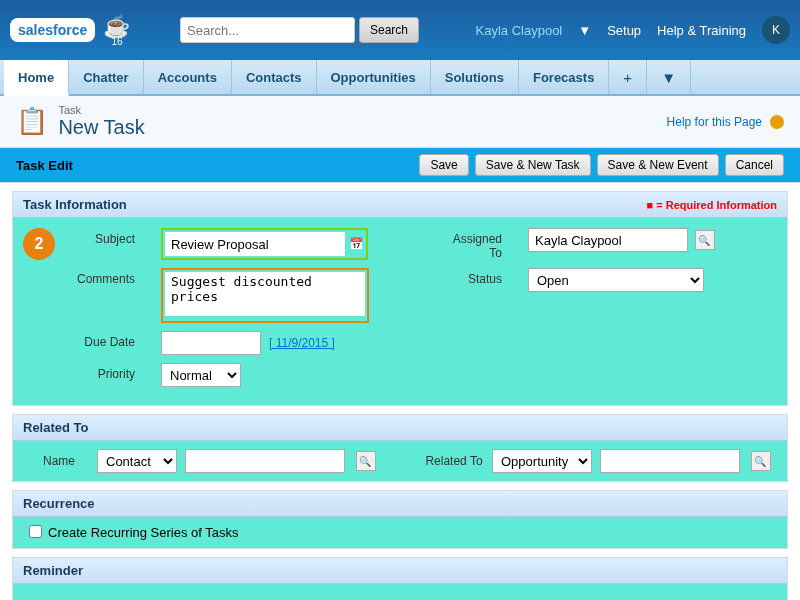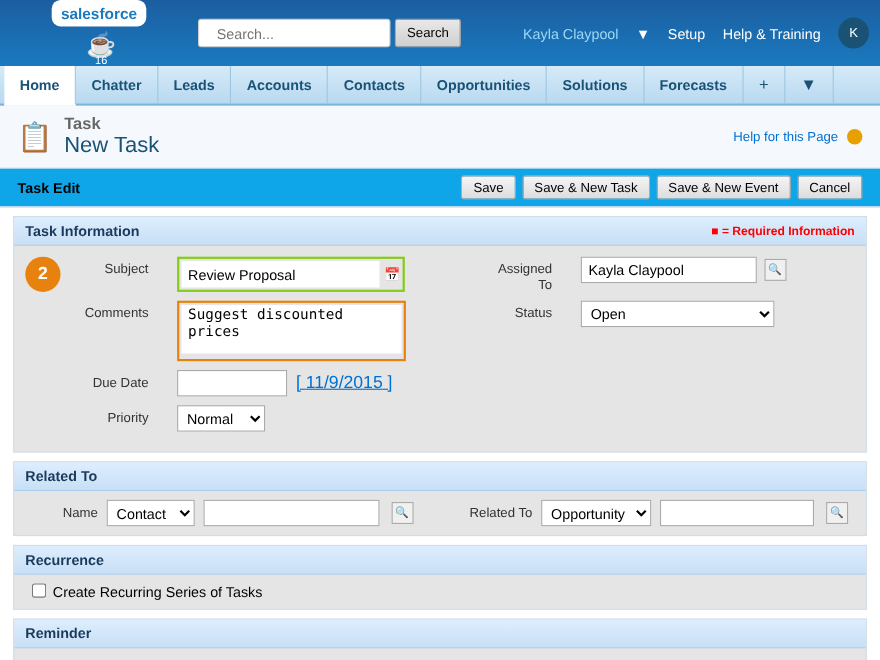--- a/index.html
+++ b/index.html
@@ -12,21 +12,20 @@
       display: flex;
       align-items: center;
       padding: 0 10px;
       gap: 10px;
     }
     .logo-area {
       display: flex;
       align-items: center;
       gap: 4px;
       min-width: 160px;
-      flex-direction: column;
     }
     .sf-logo {
       background: white;
       border-radius: 8px;
       padding: 4px 8px;
       display: flex;
       align-items: center;
       gap: 4px;
     }
     .sf-logo-text {
@@ -39,21 +38,21 @@
       align-items: center;
       gap: 4px;
       flex: 1;
       max-width: 240px;
     }
     .search-input {
       height: 26px;
       width: 175px;
       border: 1px solid #ccc;
       border-radius: 3px;
-      padding: 0 16px;
+      padding: 0 6px;
       font-size: 13px;
     }
     .search-btn {
       background: linear-gradient(to bottom, #e8e8e8, #d0d0d0);
       border: 1px solid #aaa;
       border-radius: 3px;
       padding: 3px 10px;
       font-size: 12px;
       cursor: pointer;
       height: 26px;
@@ -112,23 +111,22 @@
       display: flex;
       align-items: center;
       justify-content: space-between;
     }
     .page-title-left {
       display: flex;
       align-items: center;
       gap: 10px;
     }
     .breadcrumb-label {
-      font-size: 15px;
+      font-size: 11px;
       color: #666;
-      font-weight: bold;
     }
     .page-title-text {
       font-size: 20px;
       color: #1a5276;
       font-weight: normal;
     }
     .help-link {
       color: #0070d2;
       font-size: 12px;
       text-decoration: none;
@@ -139,21 +137,21 @@
       height: 14px;
       background: #e8a000;
       border-radius: 50%;
       margin-left: 4px;
     }
 
     
     .section {
       border: 1px solid #d0dde8;
       margin: 8px 12px;
-      background: #e5e5e5;
+      background: #5eead4;
     }
     .section-header {
       background: linear-gradient(to bottom, #ddeeff, #c8dff5);
       border-bottom: 1px solid #aaccee;
       padding: 5px 10px;
       font-weight: bold;
       font-size: 13px;
       color: #1a3a5c;
       display: flex;
       align-items: center;
@@ -231,21 +229,21 @@
       height: 20px;
       border: 1px solid #aaa;
       background: #f0f0f0;
       cursor: pointer;
       font-size: 10px;
       margin-left: 3px;
       flex-shrink: 0;
     }
     .date-link {
       color: #0070d2;
-      font-size: 16px;
+      font-size: 12px;
       margin-left: 4px;
     }
     .step-badge {
       width: 32px;
       height: 32px;
       background: #e8820e;
       color: white;
       border-radius: 50%;
       display: flex;
       align-items: center;
@@ -272,21 +270,21 @@
     }
 
     
     .related-row {
       display: flex;
       align-items: center;
       gap: 8px;
       padding: 8px 16px;
     }
     .related-label {
-      text-align: right;
+      text-align: center;
       width: 60px;
       font-size: 12px;
       color: #333;
     }
 
     
     .recurrence-content {
       padding: 8px 16px;
       display: flex;
       align-items: flex-start;
@@ -328,21 +326,20 @@
     <span style="color:white;">▼</span>
     <a href="#">Setup</a>
     <a href="#">Help &amp; Training</a>
     <div style="width:28px;height:28px;background:#1a5276;border-radius:50%;display:flex;align-items:center;justify-content:center;color:white;font-size:12px;">K</div>
   </div>
 </div>
 
 <div class="nav-bar">
   <div class="nav-tab active">Home</div>
   <div class="nav-tab">Chatter</div>
-  <div class="nav-tab">Leads</div>
   <div class="nav-tab">Accounts</div>
   <div class="nav-tab">Contacts</div>
   <div class="nav-tab">Opportunities</div>
   <div class="nav-tab">Solutions</div>
   <div class="nav-tab">Forecasts</div>
   <div class="nav-tab plus">+</div>
   <div class="nav-tab arrow">▼</div>
 </div>
 
 <div class="page-area">

